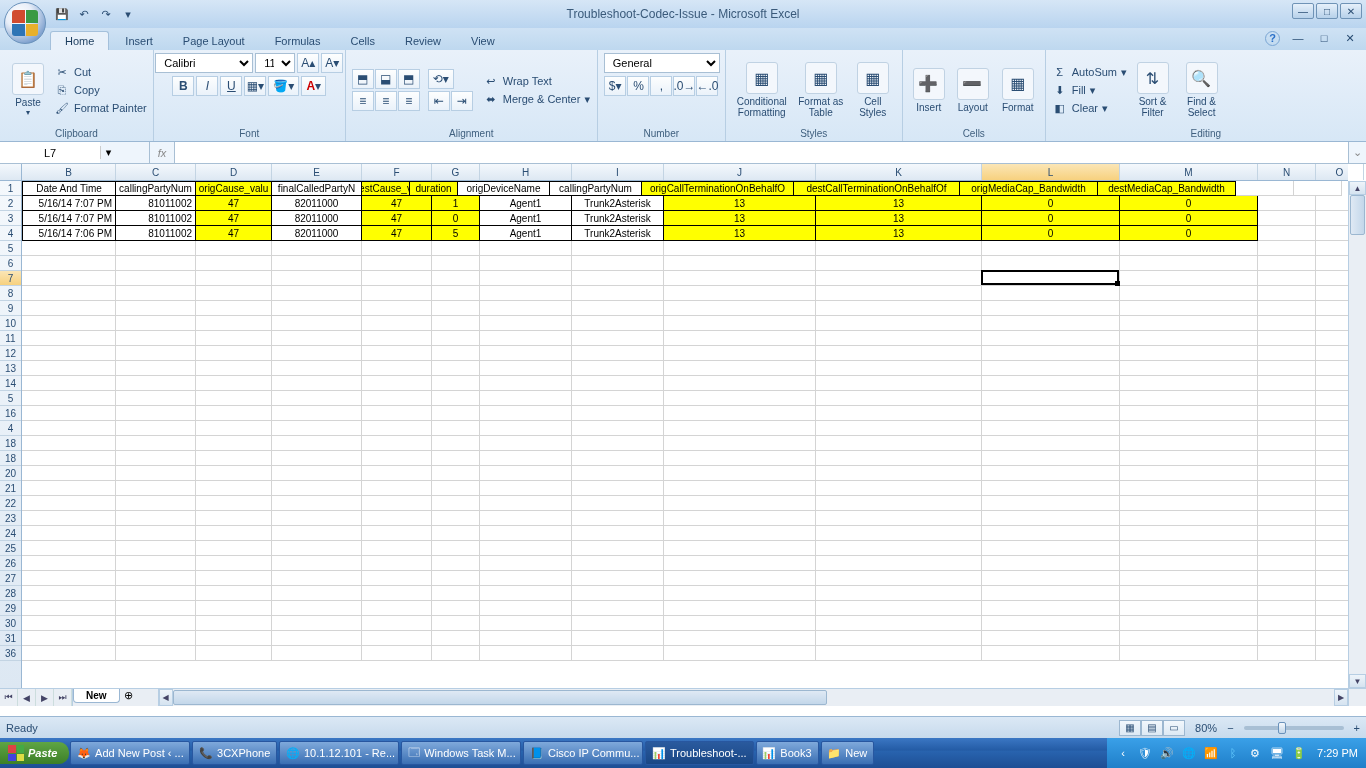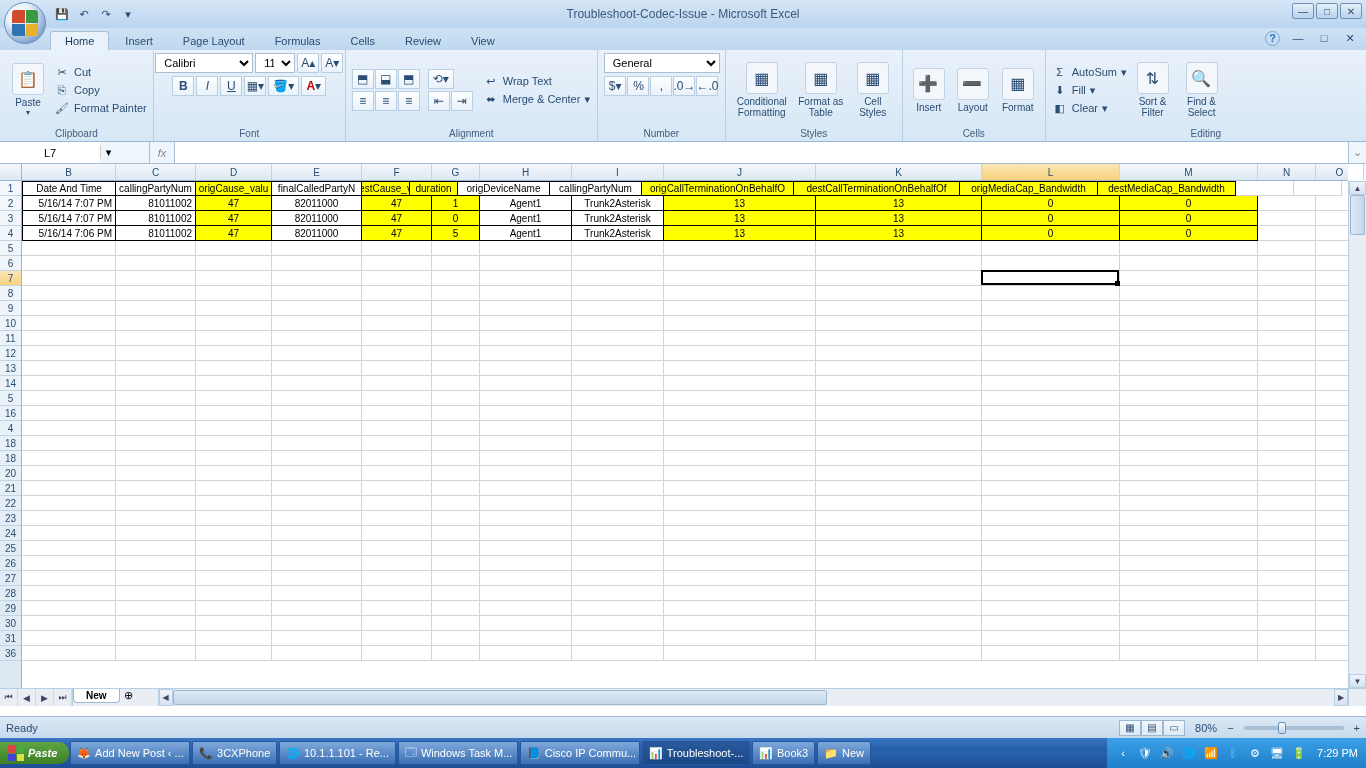--- a/index.html
+++ b/index.html
@@ -920,21 +920,21 @@
       <div class="task-item">
         <span>🦊</span>
         <span>Add New Post ‹ ...</span>
       </div>
       <div class="task-item">
         <span>📞</span>
         <span>3CXPhone</span>
       </div>
       <div class="task-item">
         <span>🌐</span>
-        <span>10.1.1.101 - Re...</span>
+        <span>10.1.12.101 - Re...</span>
       </div>
       <div class="task-item">
         <span>🗔</span>
         <span>Windows Task M...</span>
       </div>
       <div class="task-item">
         <span>📘</span>
         <span>Cisco IP Commu...</span>
       </div>
       <div class="task-item active">

